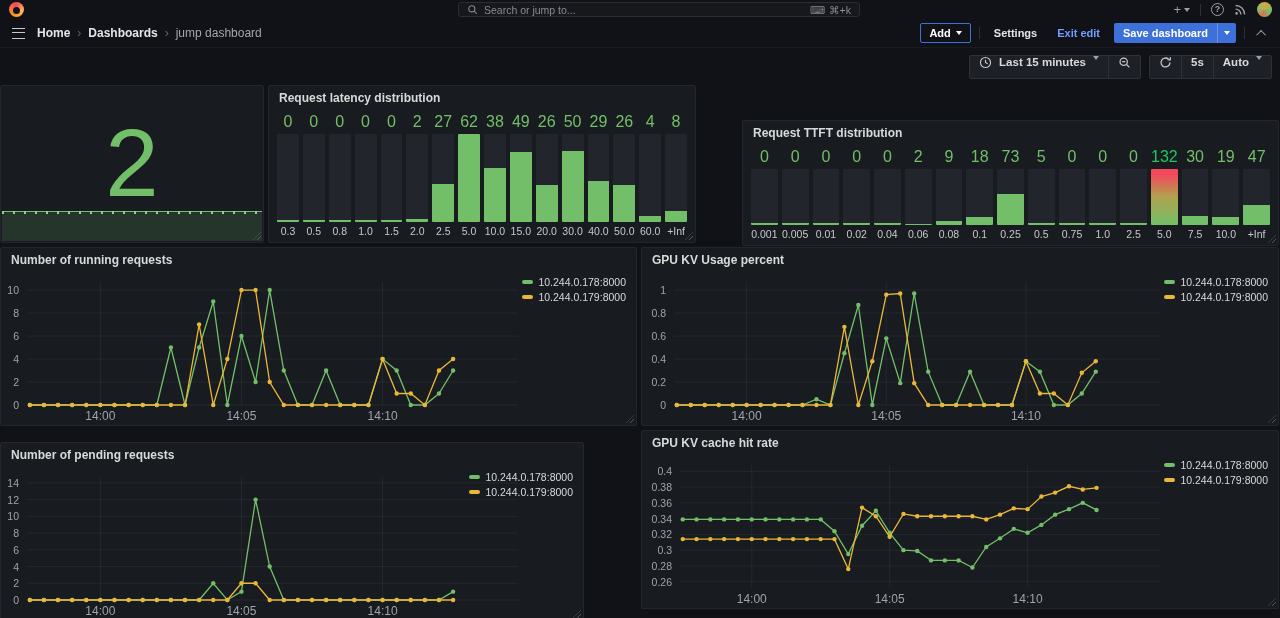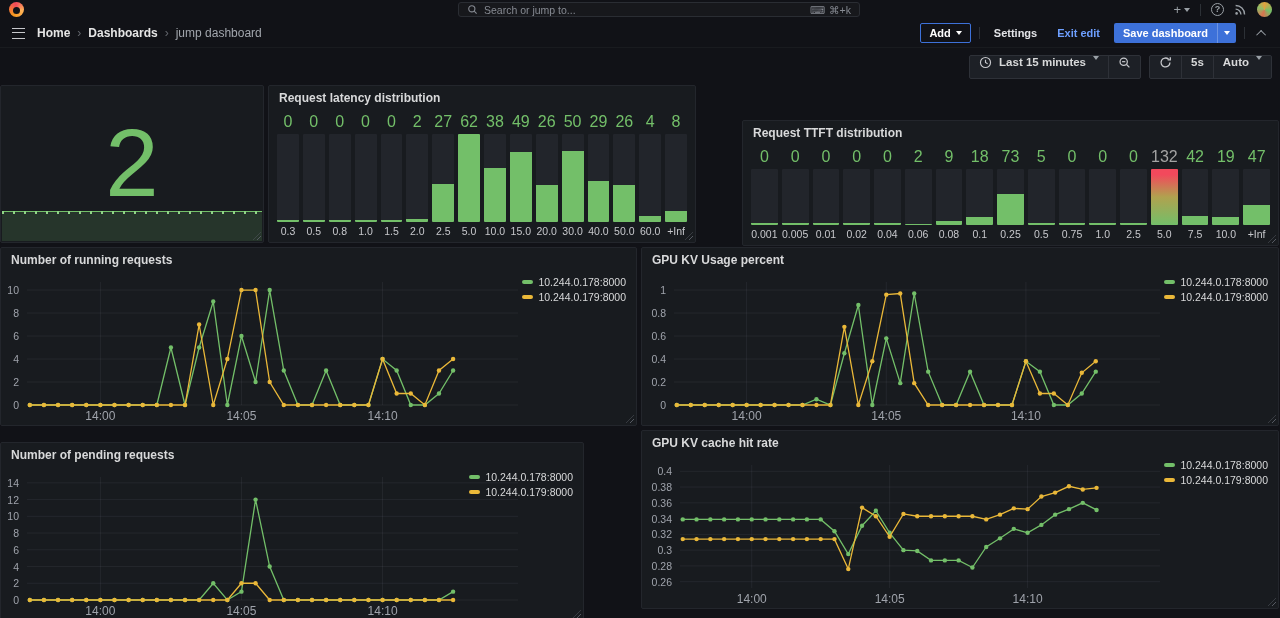--- a/index.html
+++ b/index.html
@@ -407,28 +407,28 @@
         <div class="bg-label">1.0</div>
       </div>
       <div class="bg-col">
         <div class="bg-val" style="color: rgb(115, 191, 105);">0</div>
         <div class="bg-track">
           <div class="bg-fill" style="height: 2px;"></div>
         </div>
         <div class="bg-label">2.5</div>
       </div>
       <div class="bg-col">
-        <div class="bg-val" style="color: #a3a3a3;">132</div>
+        <div class="bg-val" style="color: #22c55e;">132</div>
         <div class="bg-track">
           <div class="bg-fill" style="height: 100%; background: linear-gradient(to top, rgb(115, 191, 105) 0%, rgb(176, 162, 79) 50%, rgb(242, 73, 92) 90%);"></div>
         </div>
         <div class="bg-label">5.0</div>
       </div>
       <div class="bg-col">
-        <div class="bg-val" style="color: rgb(115, 191, 105);">42</div>
+        <div class="bg-val" style="color: rgb(115, 191, 105);">30</div>
         <div class="bg-track">
           <div class="bg-fill" style="height: 16.6667%;"></div>
         </div>
         <div class="bg-label">7.5</div>
       </div>
       <div class="bg-col">
         <div class="bg-val" style="color: rgb(115, 191, 105);">19</div>
         <div class="bg-track">
           <div class="bg-fill" style="height: 14.3939%;"></div>
         </div>

